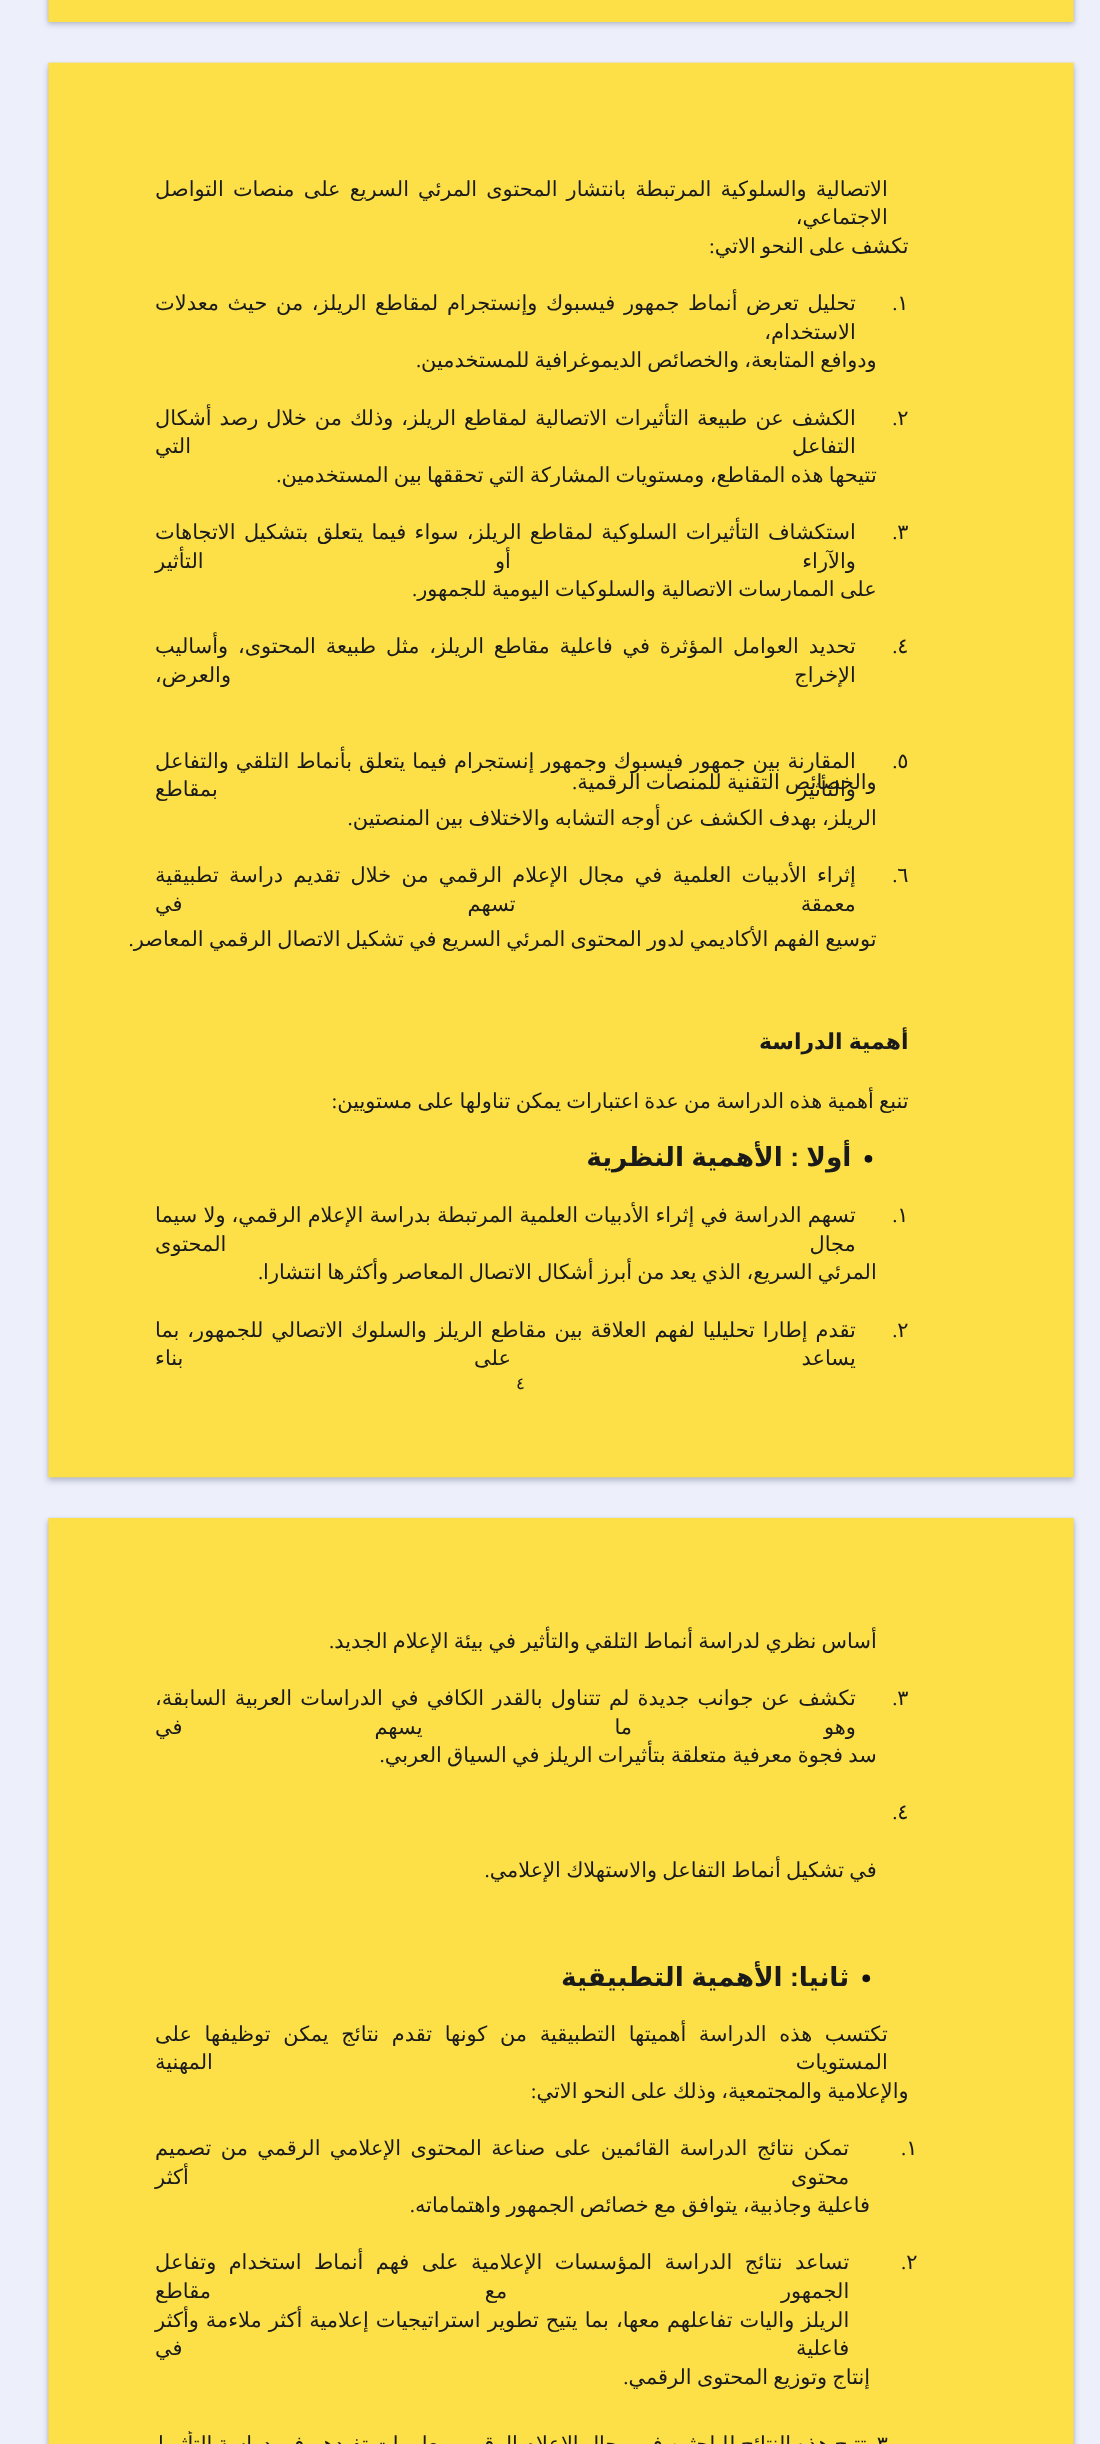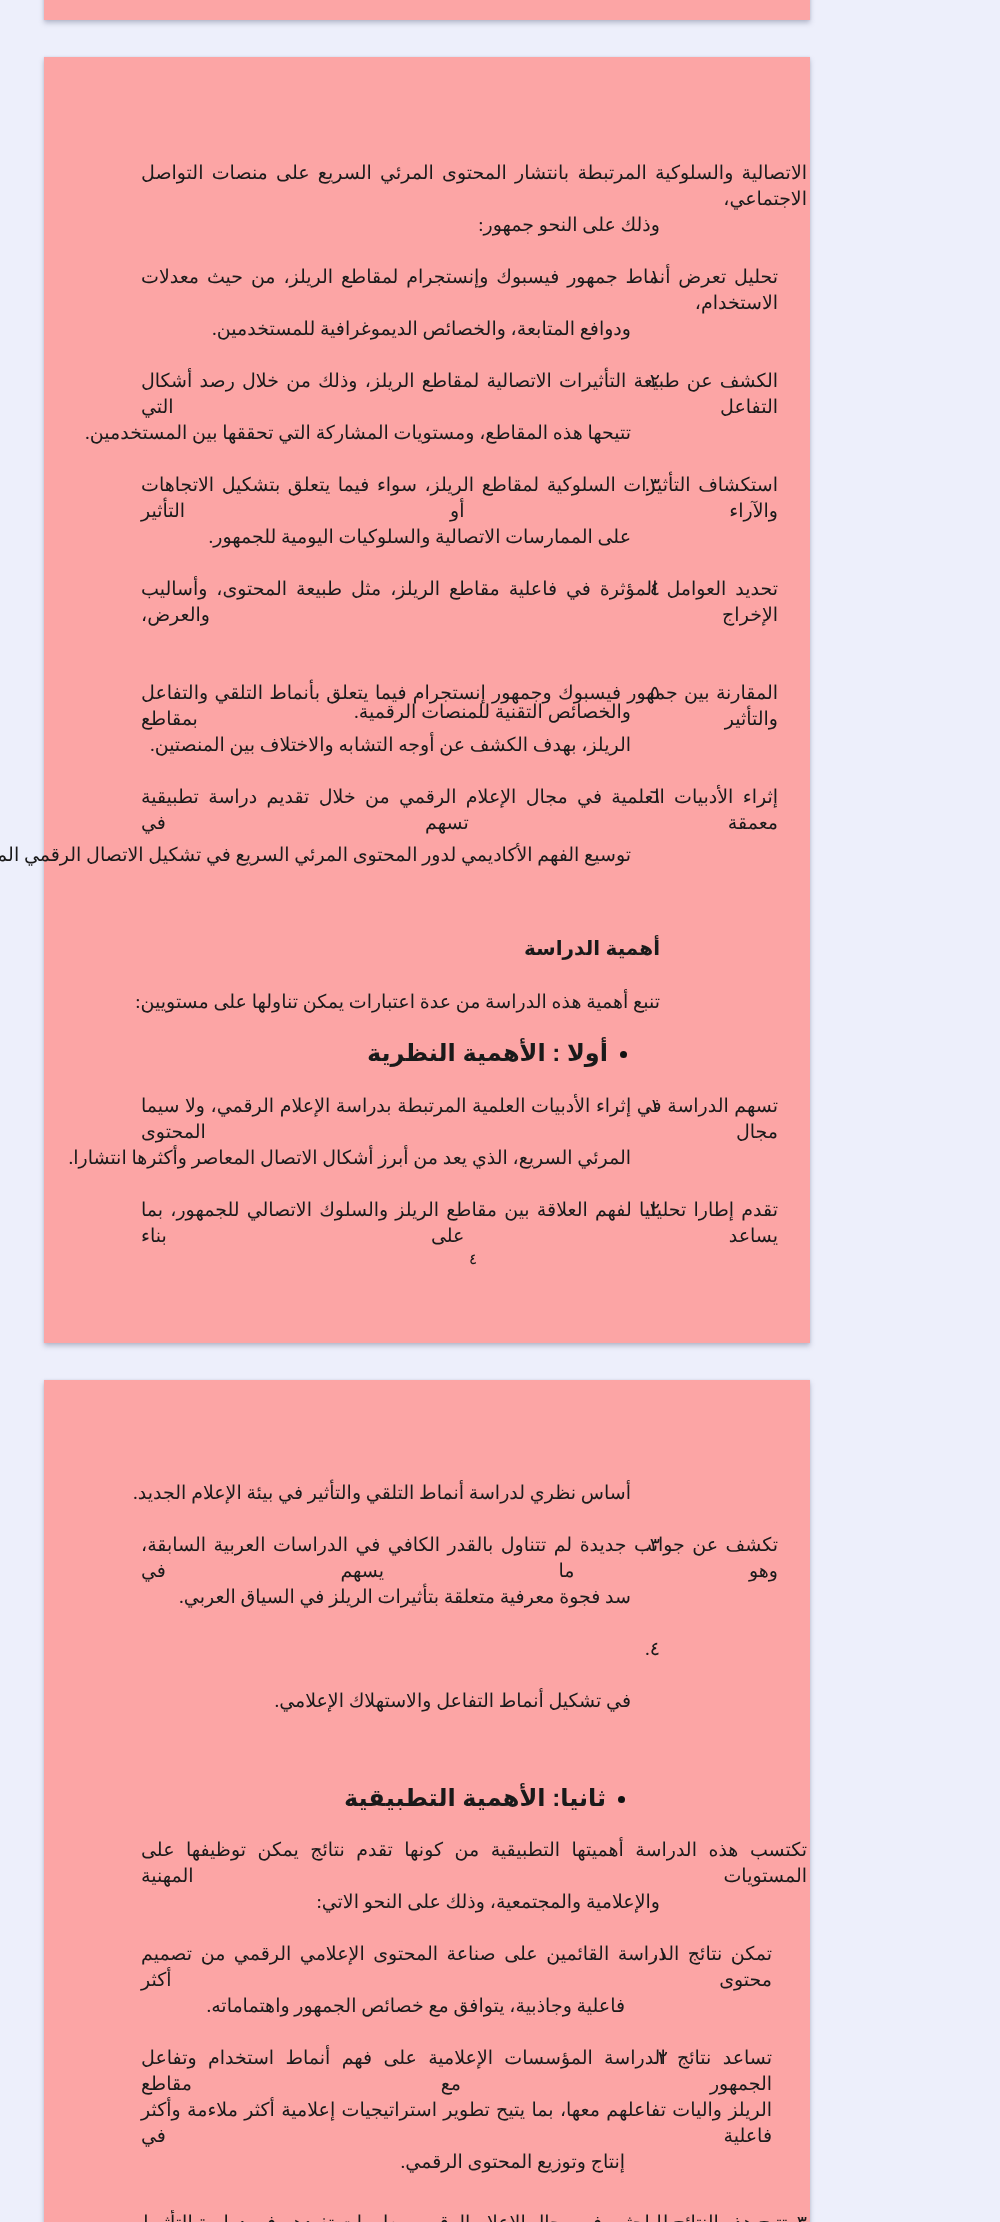--- a/index.html
+++ b/index.html
@@ -11,22 +11,22 @@
       width: 1000px;
       height: 2222px;
       position: relative;
       overflow: hidden;
       font-family: "Liberation Serif", "DejaVu Serif", serif;
       color: #1a1a1a;
     }
     .sheet {
       position: absolute;
       left: 44px;
-      width: 766px;
-      background: #fca5a5;
+      width: 932px;
+      background: #fde047;
       box-shadow: 0 3px 5px rgba(120, 124, 150, 0.45), 0 0 2px rgba(150,150,170,0.25);
     }
     #sheet-prev { top: -40px; height: 60px; }
     #sheet-1 { top: 57px; height: 1286px; }
     #sheet-2 { top: 1380px; height: 900px; }
 
     .line {
       position: absolute;
       direction: rtl;
       text-align: right;
@@ -90,21 +90,21 @@
     }
   </style>
 </head>
 <body>
 
 <div class="sheet" id="sheet-prev"></div>
 
 <div class="sheet" id="sheet-1">
 
   <div class="line justify" style="top:103px; left:97px; width:666px;">الاتصالية والسلوكية المرتبطة بانتشار المحتوى المرئي السريع على منصات التواصل الاجتماعي،</div>
-  <div class="line" style="top:155px; right:150px;">وذلك على النحو جمهور:</div>
+  <div class="line" style="top:155px; right:150px;">تكشف على النحو الاتي:</div>
 
   <div class="num" style="top:207px; right:150px;">١.</div>
   <div class="line justify" style="top:207px; left:97px; width:637px;">تحليل تعرض أنماط جمهور فيسبوك وإنستجرام لمقاطع الريلز، من حيث معدلات الاستخدام،</div>
   <div class="line" style="top:259px; right:179px;">ودوافع المتابعة، والخصائص الديموغرافية للمستخدمين.</div>
 
   <div class="num" style="top:311px; right:150px;">٢.</div>
   <div class="line justify" style="top:311px; left:97px; width:637px;">الكشف عن طبيعة التأثيرات الاتصالية لمقاطع الريلز، وذلك من خلال رصد أشكال التفاعل التي</div>
   <div class="line" style="top:363px; right:179px;">تتيحها هذه المقاطع، ومستويات المشاركة التي تحققها بين المستخدمين.</div>
 
   <div class="num" style="top:415px; right:150px;">٣.</div>

